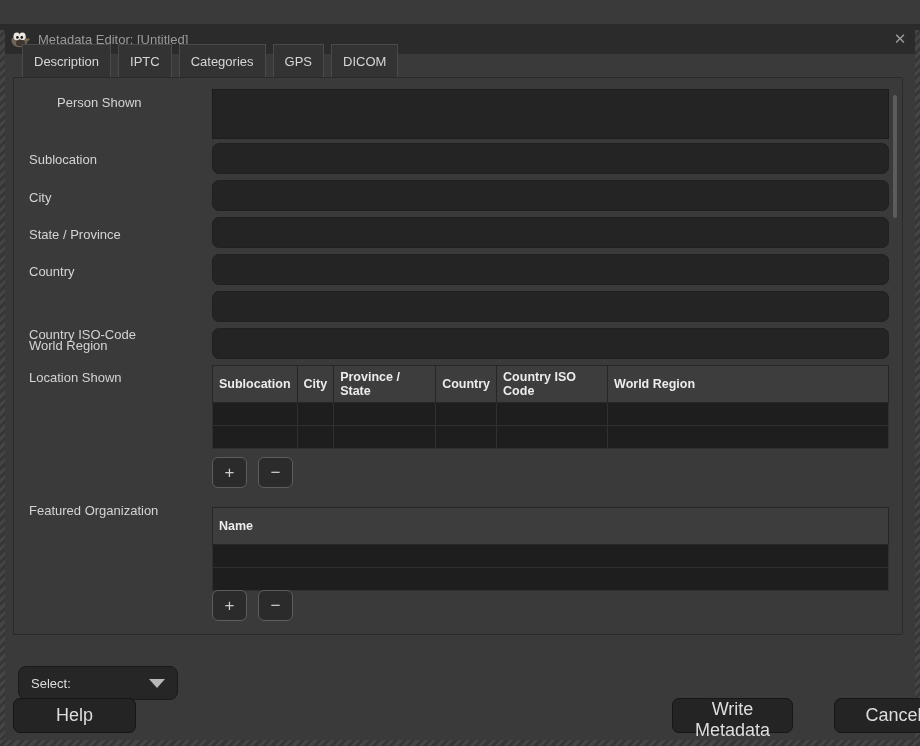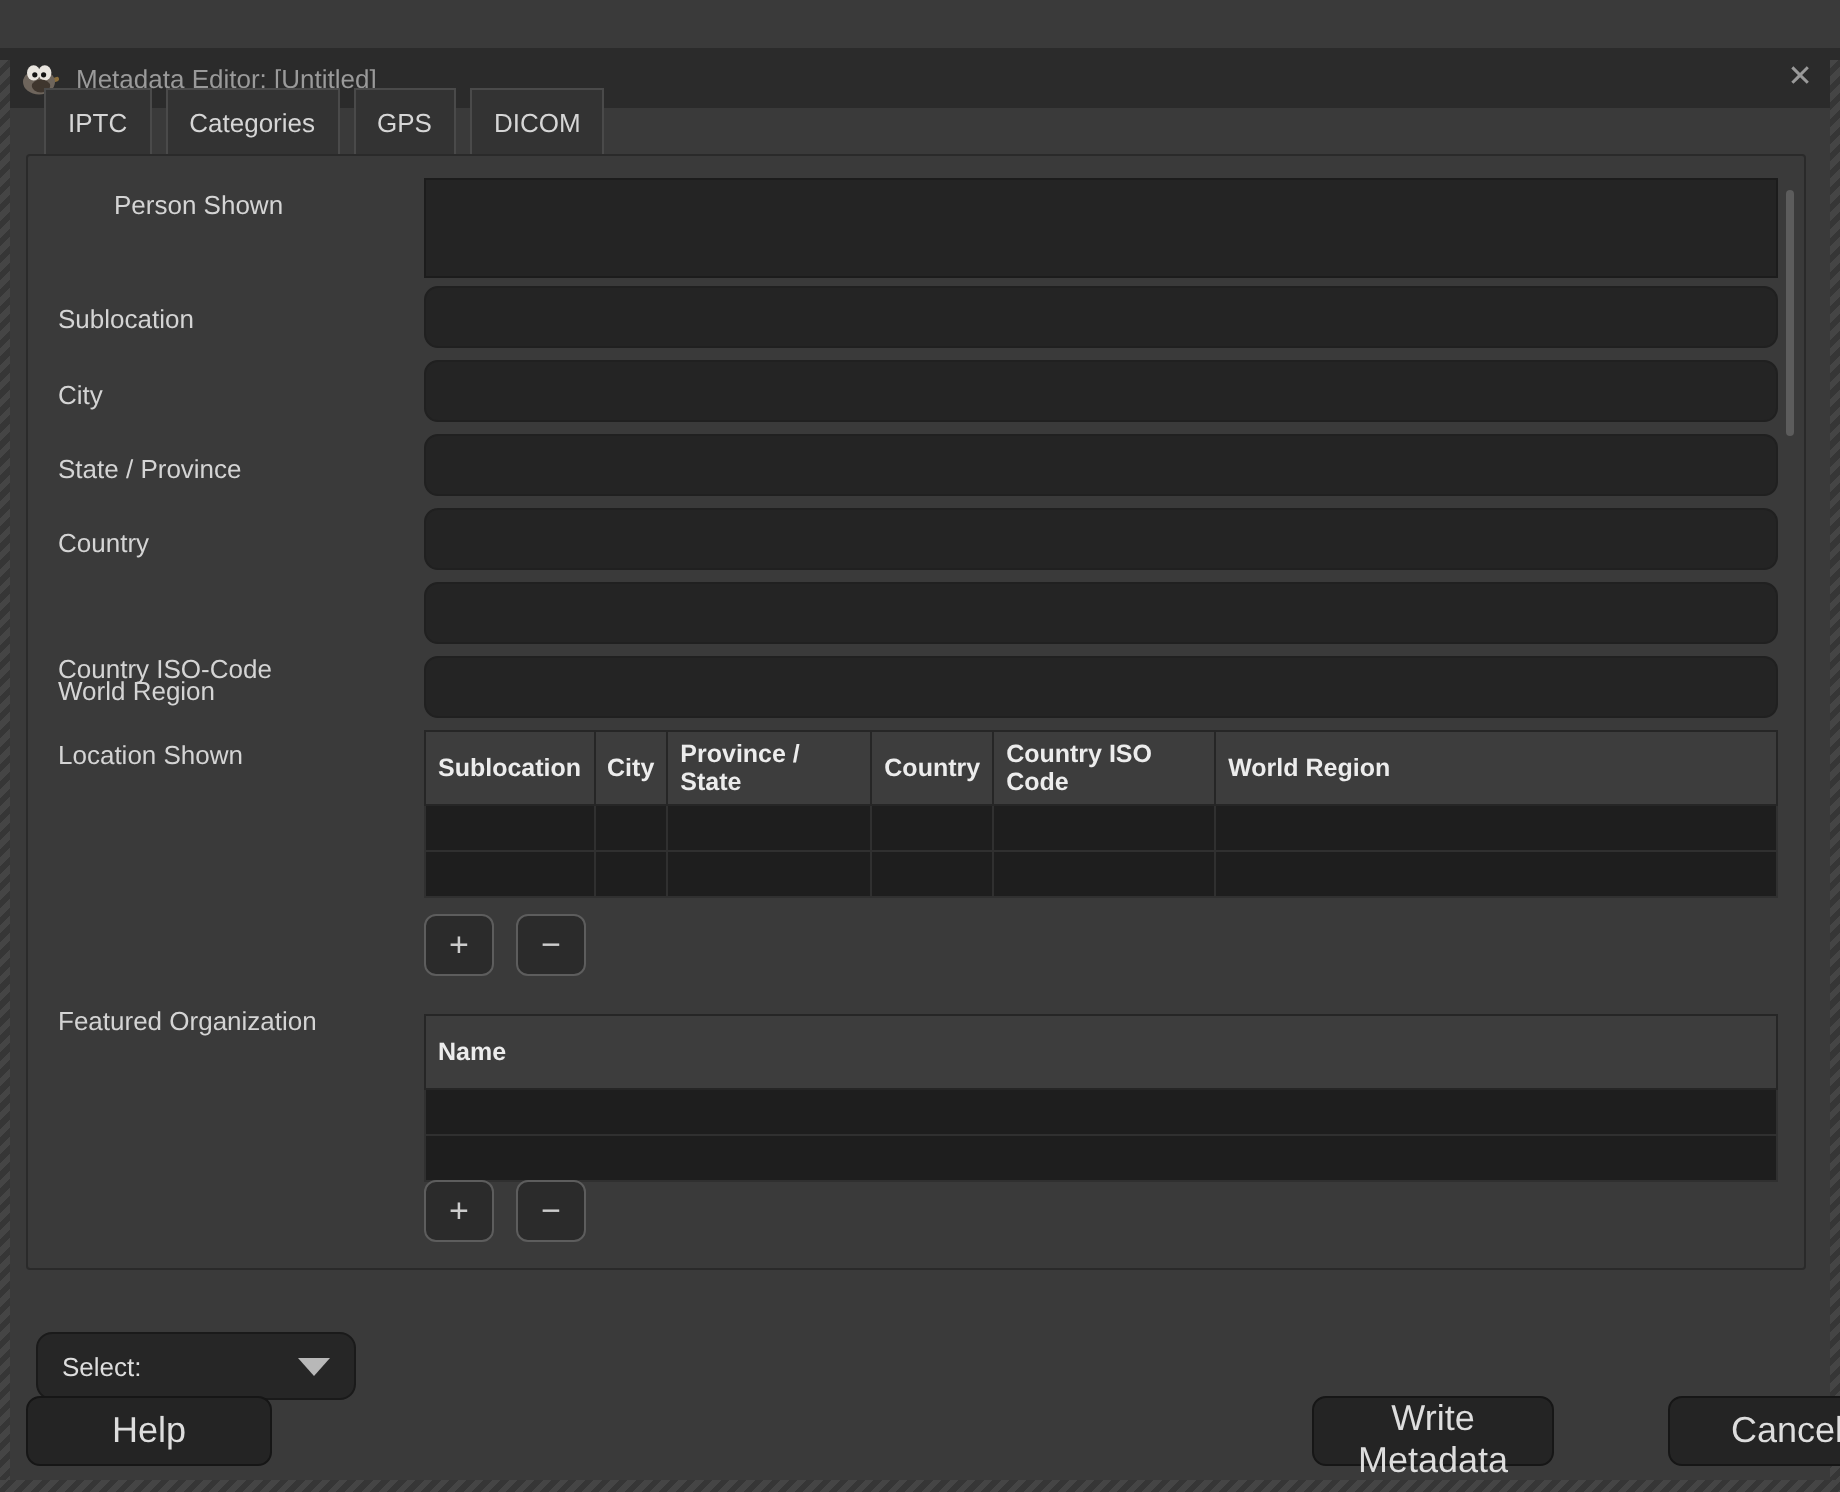--- a/index.html
+++ b/index.html
@@ -63,21 +63,21 @@
     display:flex; align-items:center; padding:0 12px; cursor:pointer;margin-top:25px; }
   .select-btn .sel-label { color:#dddddd; font-size:13px; flex:1; text-align:left; }
   .tri-down { width:0; height:0; border-left:8px solid transparent;
     border-right:8px solid transparent; border-top:9px solid #b8b8b8; }
 
   
   .dlg-btn { position:absolute; top:698px; height:35px; background:#242424;
     border:1px solid #161616; border-radius:7px; color:#dddddd; font-size:18px;
     cursor:pointer; }
   .btn-help   { left:13px;  width:123px; }
-  .btn-write  { left:656px; width:121px; }
+  .btn-write  { left:672px; width:121px; }
   .btn-cancel { left:786px; width:119px;margin-left:48px; }
 </style>
 </head>
 <body>
 
 <div class="window">
 
   <div class="titlebar">
     <span style="display:inline-flex;">
       <svg width="20" height="17" viewBox="0 0 20 17">
@@ -93,20 +93,23 @@
     <span class="title">Metadata Editor: [Untitled]</span>
     <button class="close-btn">✕</button>
   </div>
 
   <div class="edge edge-left"></div>
   <div class="edge edge-right"></div>
   <div class="edge edge-bottom"></div>
 
   <div class="tabs">
     <div class="tab">
+        <span>Description</span>
+      </div>
+    <div class="tab">
         <span>IPTC</span>
       </div>
     <div class="tab">
         <span>Categories</span>
       </div>
     <div class="tab">
         <span>GPS</span>
       </div>
     <div class="tab">
         <span>DICOM</span>

